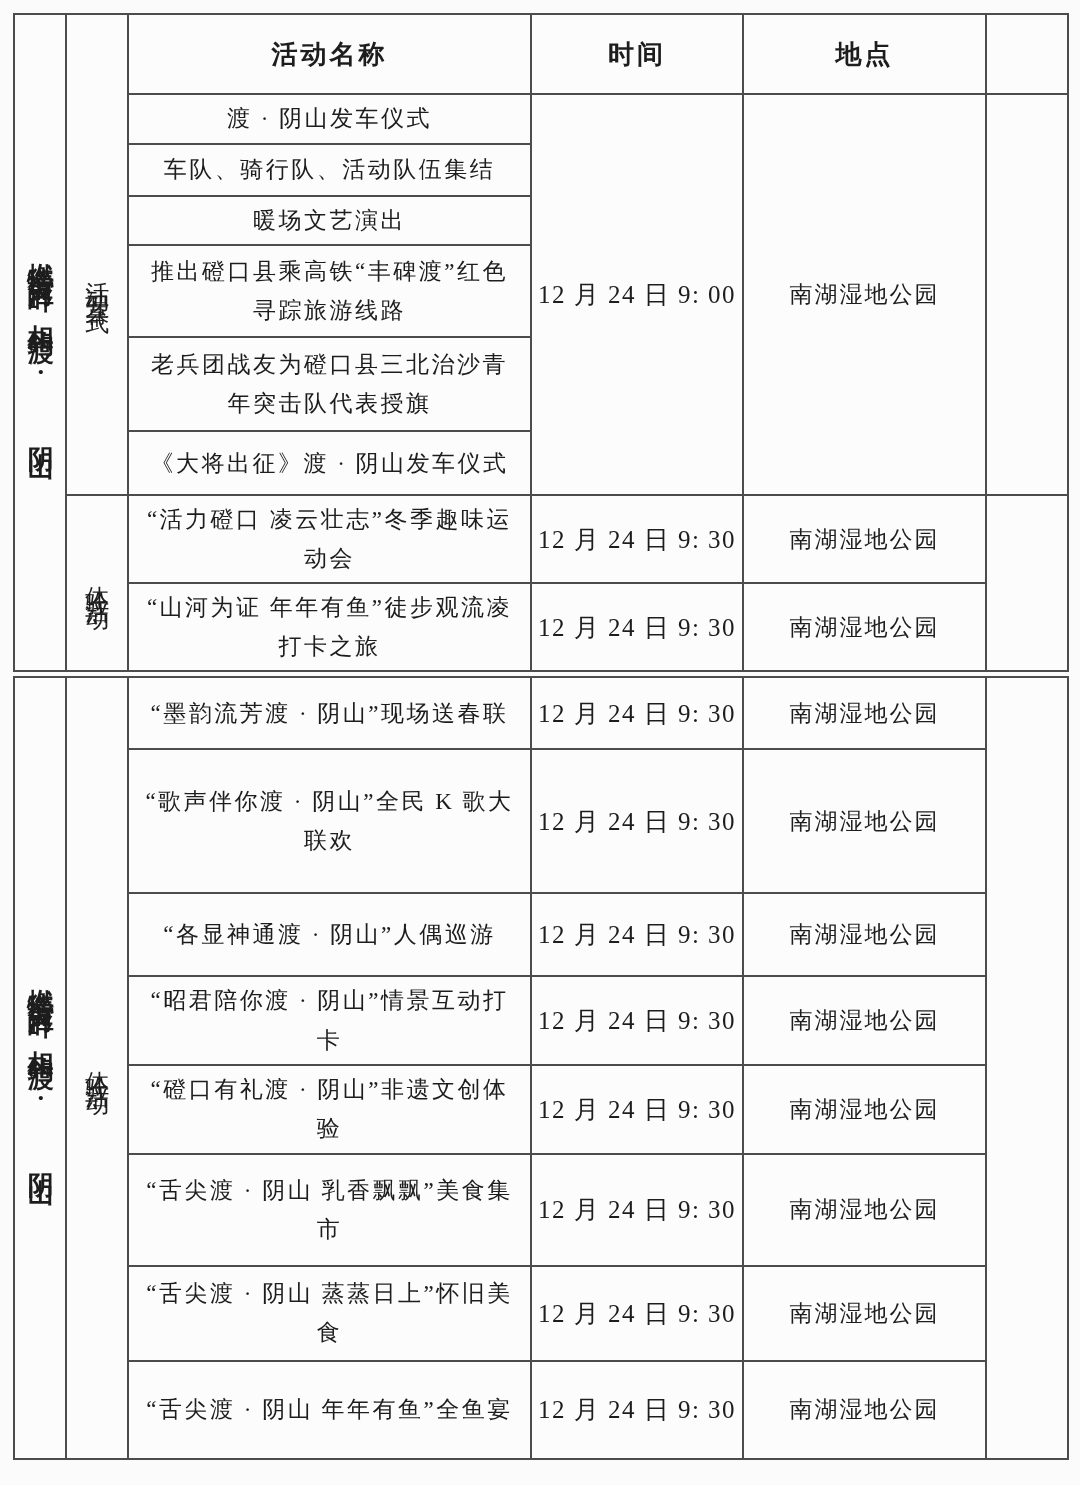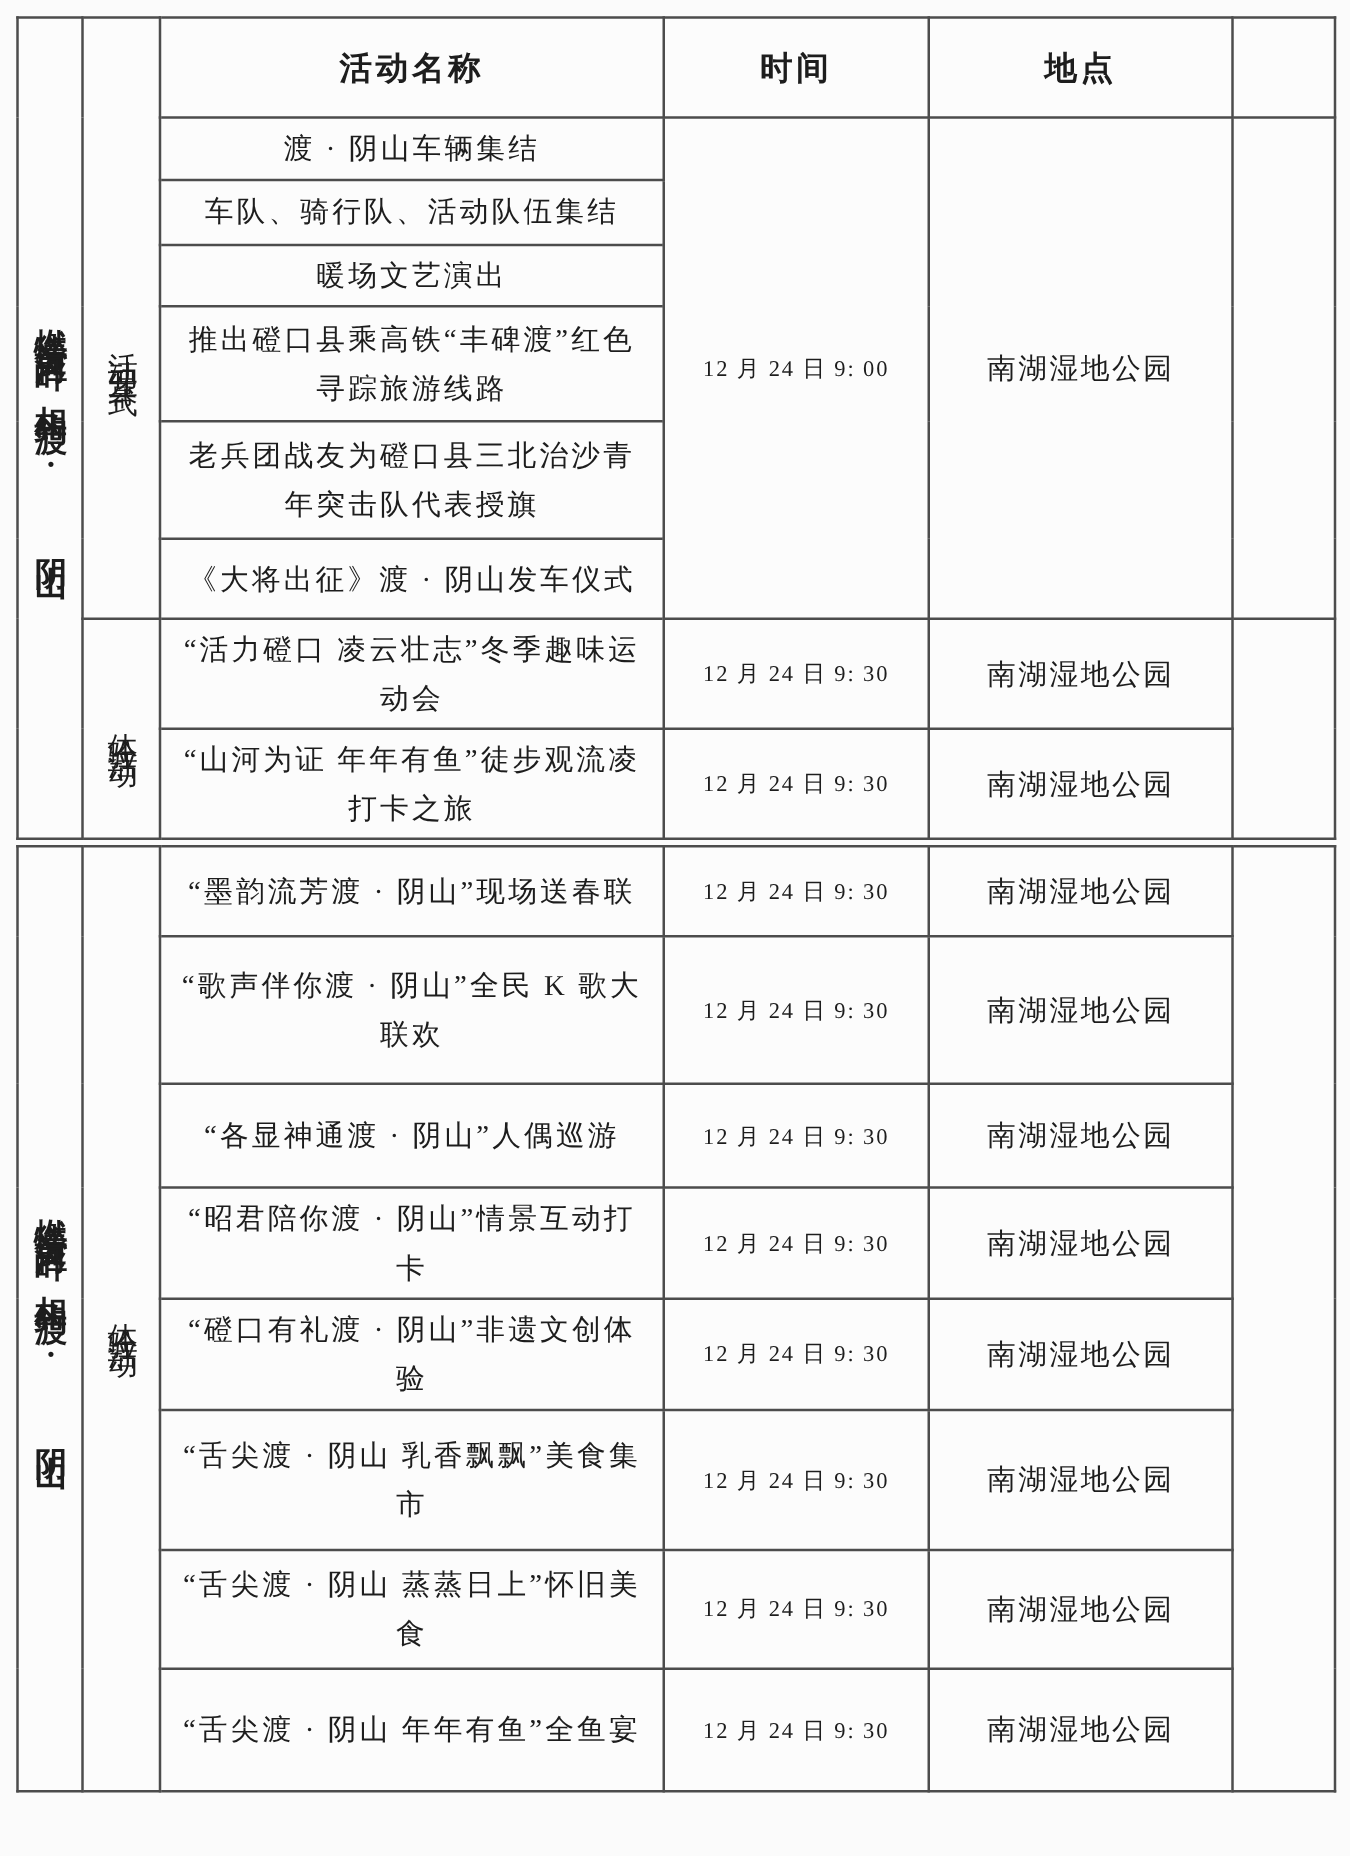--- a/index.html
+++ b/index.html
@@ -16,42 +16,42 @@
   }
   table.t2 { margin-top:4px; }
   .sched td, .sched th {
     border:2px solid #4c4c4c;
     text-align:center; vertical-align:middle;
     padding:4px 10px; box-sizing:border-box;
     overflow:hidden;
   }
   th.hdr { font-size:26px; font-weight:bold; letter-spacing:3px; }
   td.name { font-size:23px; letter-spacing:2.5px; line-height:1.7; }
-  td.time { font-size:18px; letter-spacing:1.5px; white-space:nowrap; padding:4px 2px; }
+  td.time { font-size:25px; letter-spacing:1.5px; white-space:nowrap; padding:4px 2px; }
   td.loc  { font-size:23px; letter-spacing:2px; white-space:nowrap; padding:0 2px; }
   td.theme { padding:4px 2px; }
   td.theme .vtext {
     writing-mode:vertical-rl; text-orientation:upright;
     font-weight:bold; font-size:26px; letter-spacing:6px;
     display:inline-block; line-height:1.1;
   }
   td.group { padding:4px 2px; }
   td.group .vtext {
     writing-mode:vertical-rl; text-orientation:upright;
     font-size:24px; letter-spacing:7px;
     display:inline-block; line-height:1.1;
   }
   td.group .shift-down { padding-top:56px; }
   td.notes { padding:0; }
   
   tr.s1-hd{height:80px;} tr.s1-r1{height:50px;} tr.s1-r2{height:52px;}
   tr.s1-r3{height:38px;} tr.s1-r4{height:92px;} tr.s1-r5{height:94px;}
   tr.s1-r6{height:64px;} tr.s1-r7{height:76px;} tr.s1-r8{height:88px;}
   
-  tr.s2-r1{height:72px;} tr.s2-r2{height:118px;} tr.s2-r3{height:83px;}
+  tr.s2-r1{height:72px;} tr.s2-r2{height:144px;} tr.s2-r3{height:83px;}
   tr.s2-r4{height:86px;} tr.s2-r5{height:89px;} tr.s2-r6{height:112px;font-family:Liberation Serif, serif;}
   tr.s2-r7{height:95px;margin-top:31px;} tr.s2-r8{height:98px;}
 </style>
 </head>
 <body>
 
 <div class="page">
   <div class="wrap">
 
     <table class="sched t1">
@@ -70,21 +70,21 @@
           </td>
           <td class="group" rowspan="7">
             <span class="vtext shift-down">活动开幕式</span>
           </td>
           <th class="hdr">活动名称</th>
           <th class="hdr">时间</th>
           <th class="hdr">地点</th>
           <td class="notes"></td>
         </tr>
         <tr class="s1-r1">
-          <td class="name">渡 · 阴山车辆集结</td>
+          <td class="name">渡 · 阴山发车仪式</td>
           <td class="time" rowspan="6">12 月 24 日 9: 00</td>
           <td class="loc" rowspan="6">南湖湿地公园</td>
           <td class="notes" rowspan="6"></td>
         </tr>
         <tr class="s1-r2">
           <td class="name">车队、骑行队、活动队伍集结</td>
         </tr>
         <tr class="s1-r3">
           <td class="name">暖场文艺演出</td>
         </tr>

